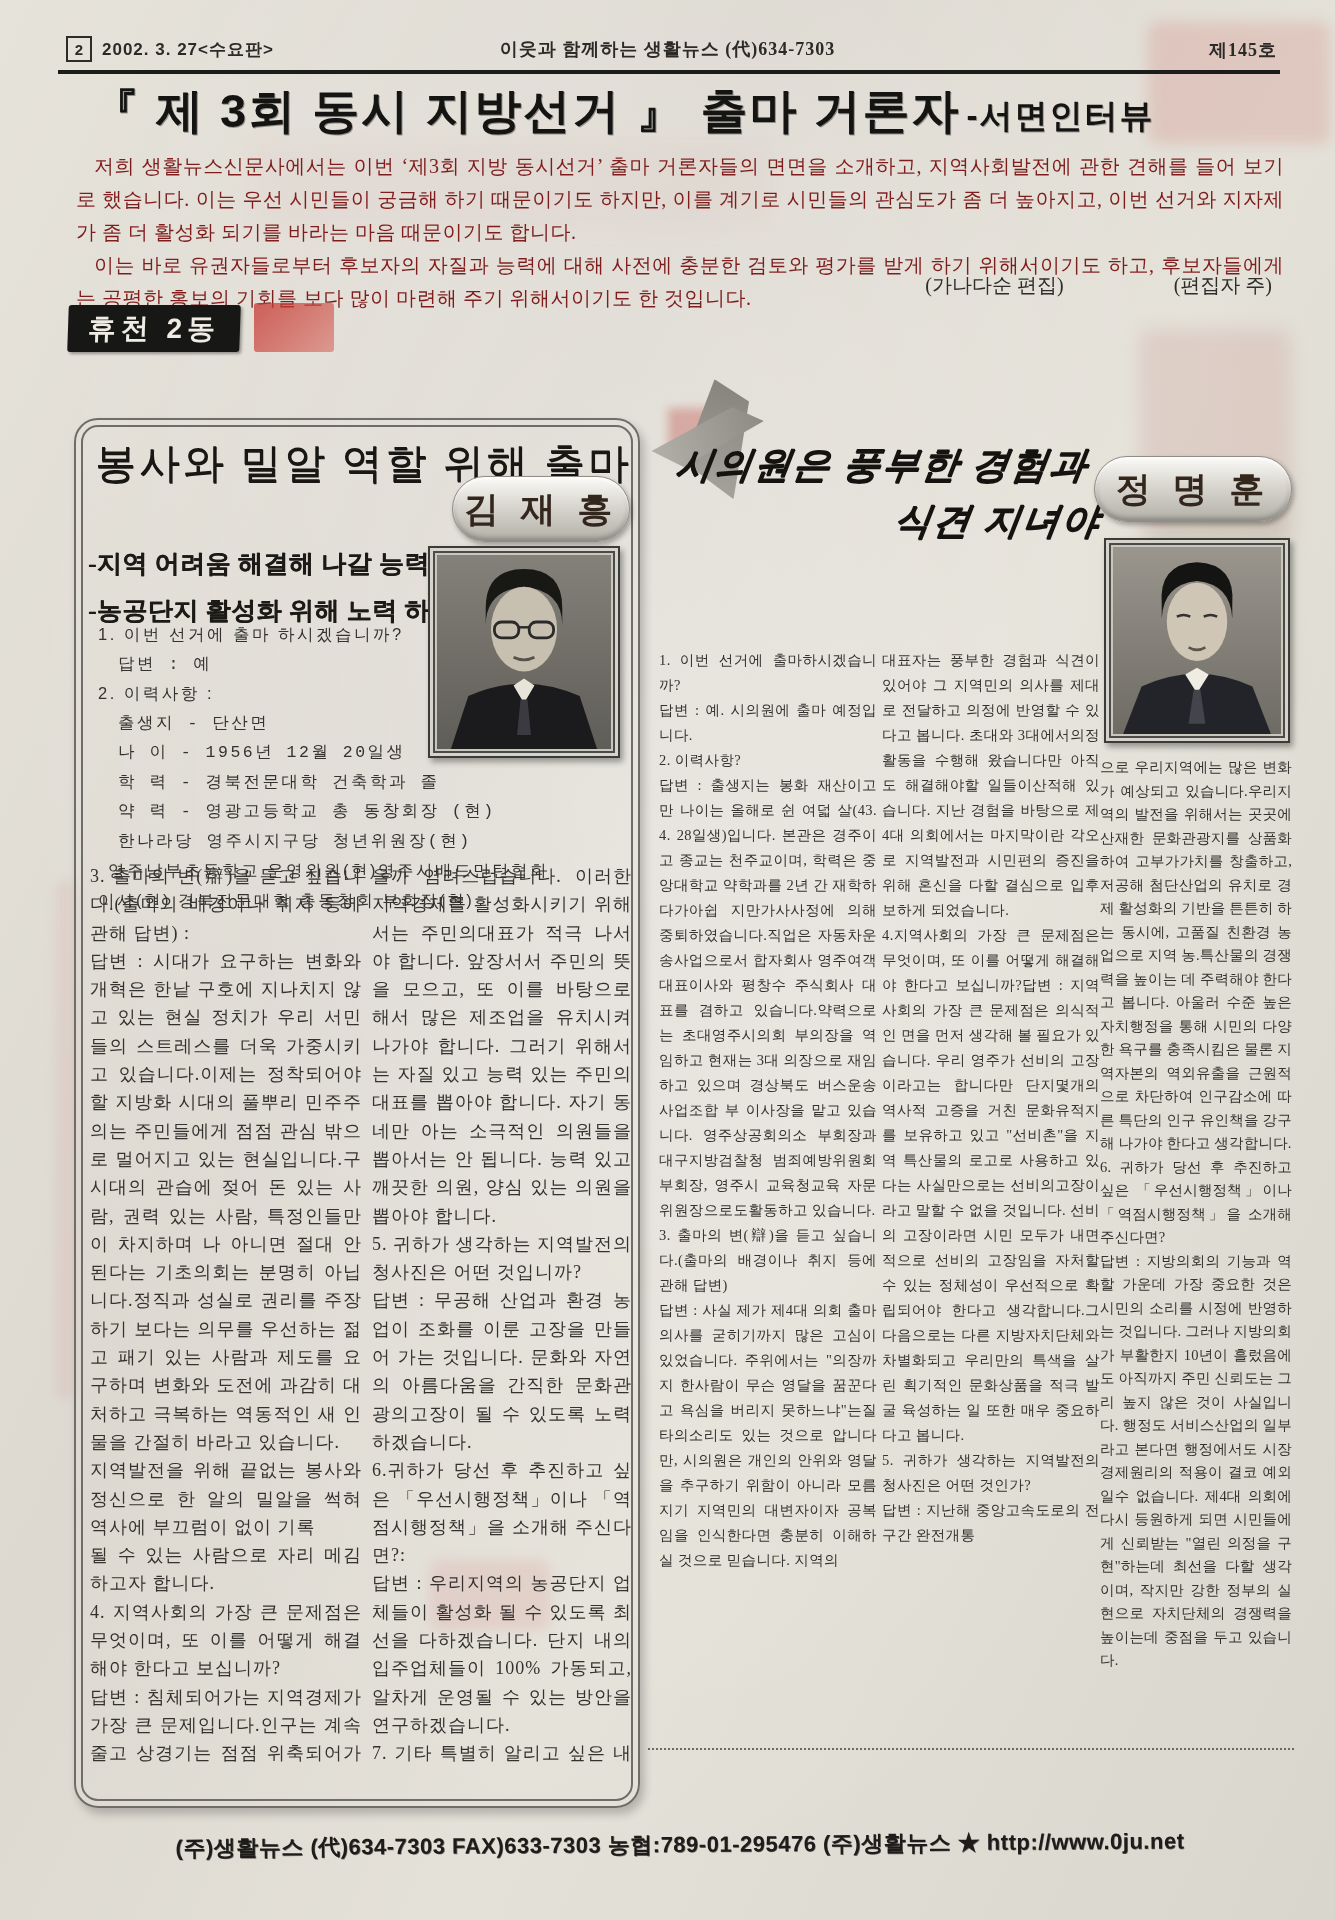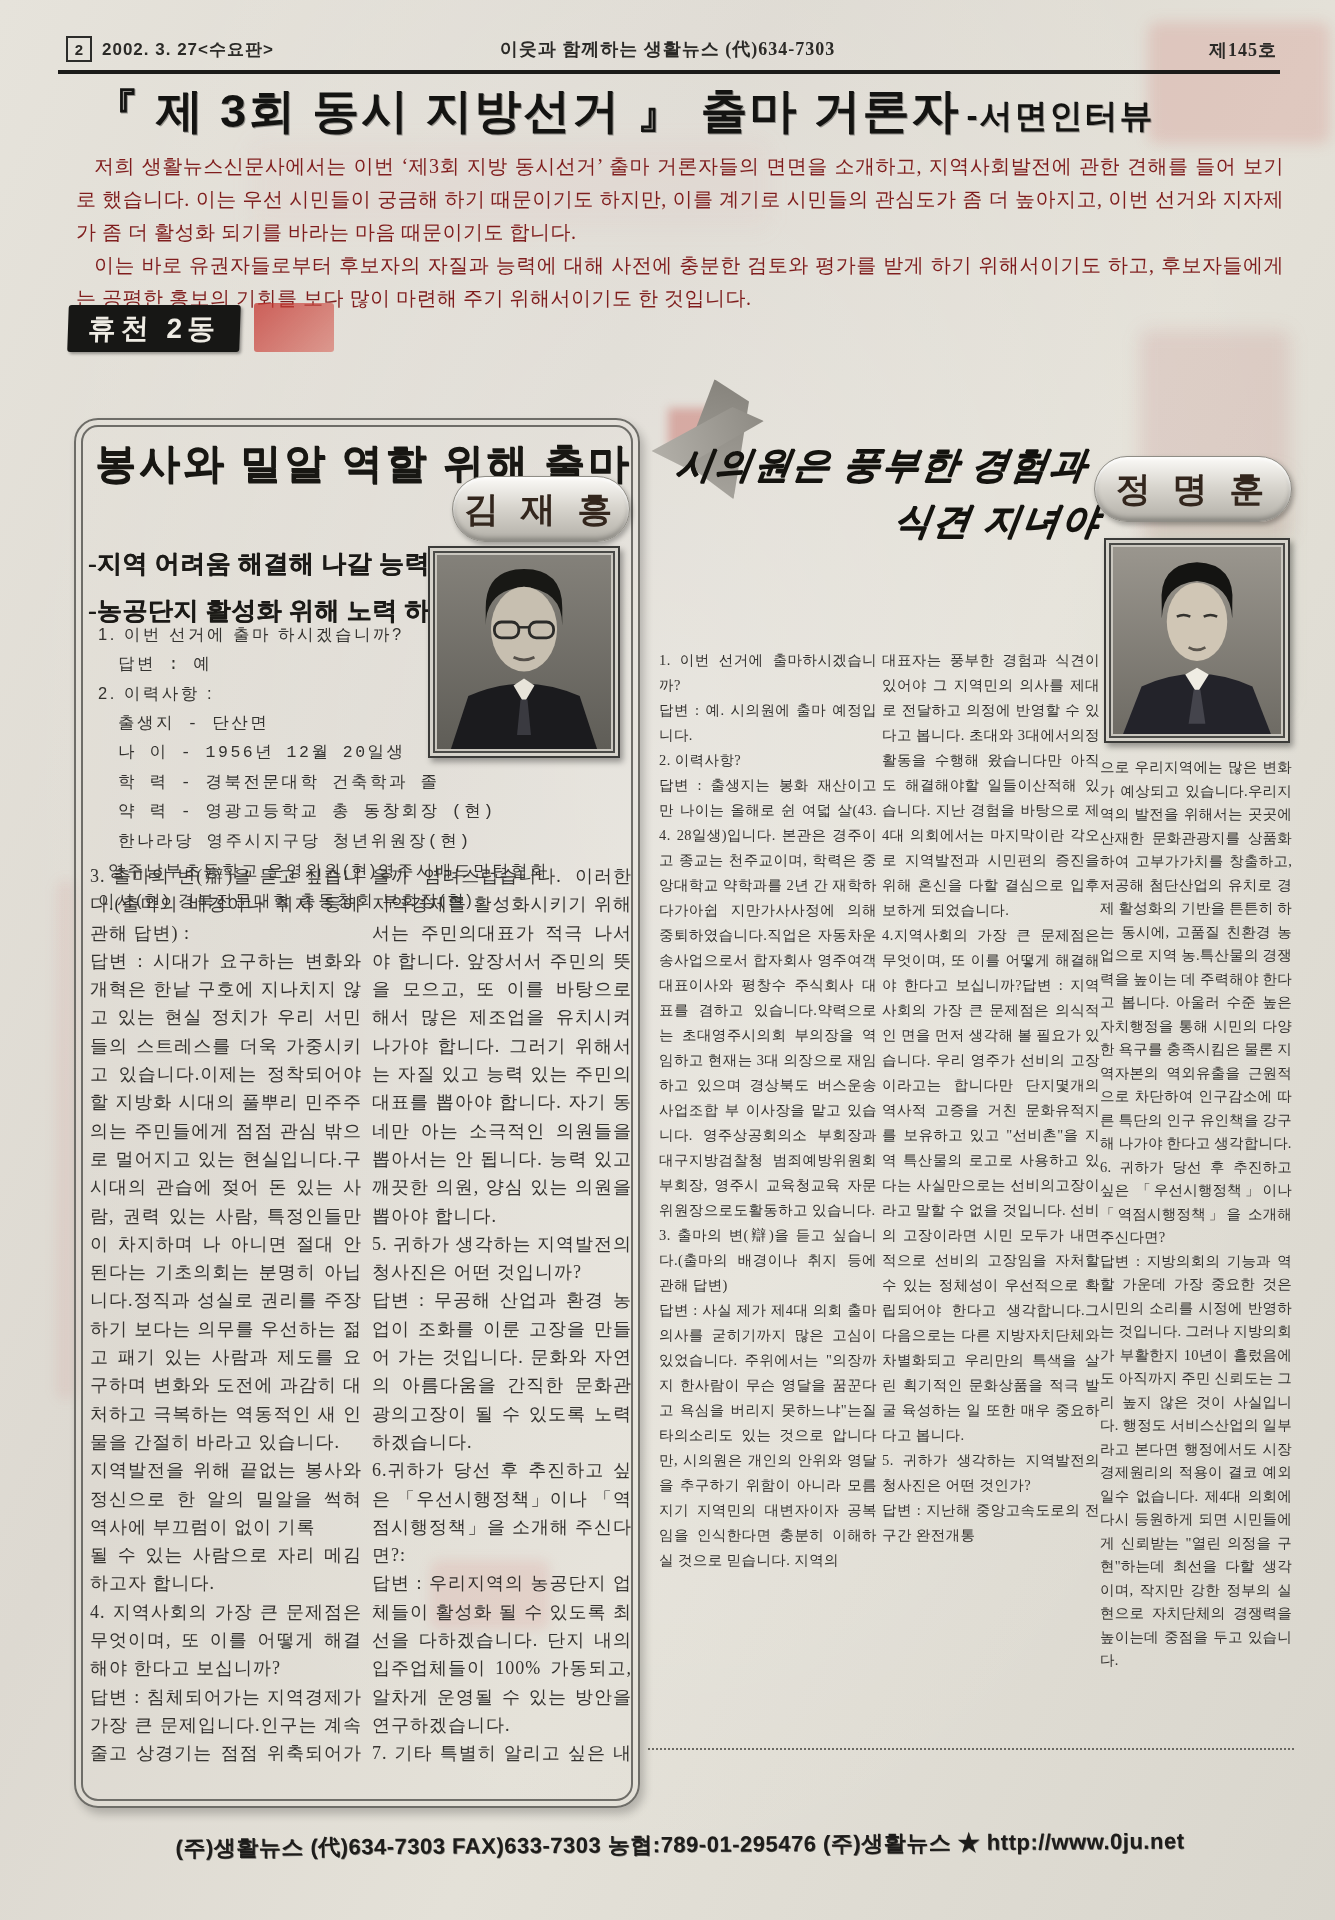--- a/index.html
+++ b/index.html
@@ -39,21 +39,21 @@
     font-family:"Liberation Sans",sans-serif;font-size:28px;font-weight:900;letter-spacing:5px;
     display:flex;align-items:center;justify-content:center;border-radius:3px;transform:skewX(-2deg);
     box-shadow:2px 2px 3px rgba(0,0,0,.35);}
   .bleed-box{position:absolute;left:254px;top:303px;width:80px;height:49px;border-radius:3px;
     background:linear-gradient(135deg,rgba(196,52,46,.75),rgba(214,94,82,.55));filter:blur(.6px);}
 
   
   .left-box{position:absolute;left:74px;top:418px;width:566px;height:1390px;border:2px solid #6e6d68;border-radius:24px;
     padding:5px;box-sizing:border-box;box-shadow:4px 6px 10px rgba(0,0,0,.22);}
   .left-box-inner{width:100%;height:100%;border:2px solid #6e6d68;border-radius:17px;box-sizing:border-box;position:relative;}
-  .left-title{position:absolute;left:95px;top:436px;font-size:41px;font-weight:bold;letter-spacing:3px;color:#181713;
+  .left-title{position:absolute;left:95px;top:436px;font-size:41px;font-weight:normal;letter-spacing:3px;color:#181713;
     text-shadow:.5px .5px 0 #181713;}
   .name-capsule{position:absolute;height:64px;border-radius:34px;border:1px solid #8f8d86;
     background:linear-gradient(180deg,#fbfaf7 0%,#d9d6cf 45%,#b3b0a8 100%);
     box-shadow:inset 0 2px 3px rgba(255,255,255,.9), inset 0 -3px 5px rgba(0,0,0,.25), 2px 3px 5px rgba(0,0,0,.3);
     display:flex;align-items:center;justify-content:center;
     font-family:"Liberation Sans",sans-serif;font-weight:900;font-size:35px;color:#33261d;letter-spacing:6px;}
   .capsule-left{left:452px;top:476px;width:176px;}
   .capsule-right{left:1094px;top:456px;width:196px;}
   .left-subtitles{position:absolute;left:88px;top:540px;font-size:25px;font-weight:bold;letter-spacing:.5px;
     line-height:47px;color:#1b1a17;text-shadow:.4px .4px 0 #1b1a17;}
@@ -117,20 +117,24 @@
   <div class="header-rule"></div>
 
   <div class="headline">
     <span class="main">『 제 3회 동시 지방선거 』 출마 거론자</span><span class="suffix">-서면인터뷰</span>
   </div>
 
   <div class="intro">
     <p>저희 생활뉴스신문사에서는 이번 ‘제3회 지방 동시선거’ 출마 거론자들의 면면을 소개하고, 지역사회발전에 관한 견해를 들어 보기로 했습니다. 이는 우선 시민들이 궁금해 하기 때문이기도 하지만, 이를 계기로 시민들의 관심도가 좀 더 높아지고, 이번 선거와 지자제가 좀 더 활성화 되기를 바라는 마음 때문이기도 합니다.</p>
     <p>이는 바로 유권자들로부터 후보자의 자질과 능력에 대해 사전에 충분한 검토와 평가를 받게 하기 위해서이기도 하고, 후보자들에게는 공평한 홍보의 기회를 보다 많이 마련해 주기 위해서이기도 한 것입니다.</p>
   </div>
+  <div class="intro-credits">
+    <span>(가나다순 편집)</span>
+    <span>(편집자 주)</span>
+  </div>
 
   <div class="section-badge">휴천 2동</div>
   <div class="bleed-box"></div>
 
   <div class="left-box">
     <div class="left-box-inner"></div>
   </div>
   <div class="left-title">봉사와 밀알 역할 위해 출마</div>
   <div class="name-capsule capsule-left">김 재 흥</div>
   <div class="left-subtitles">

